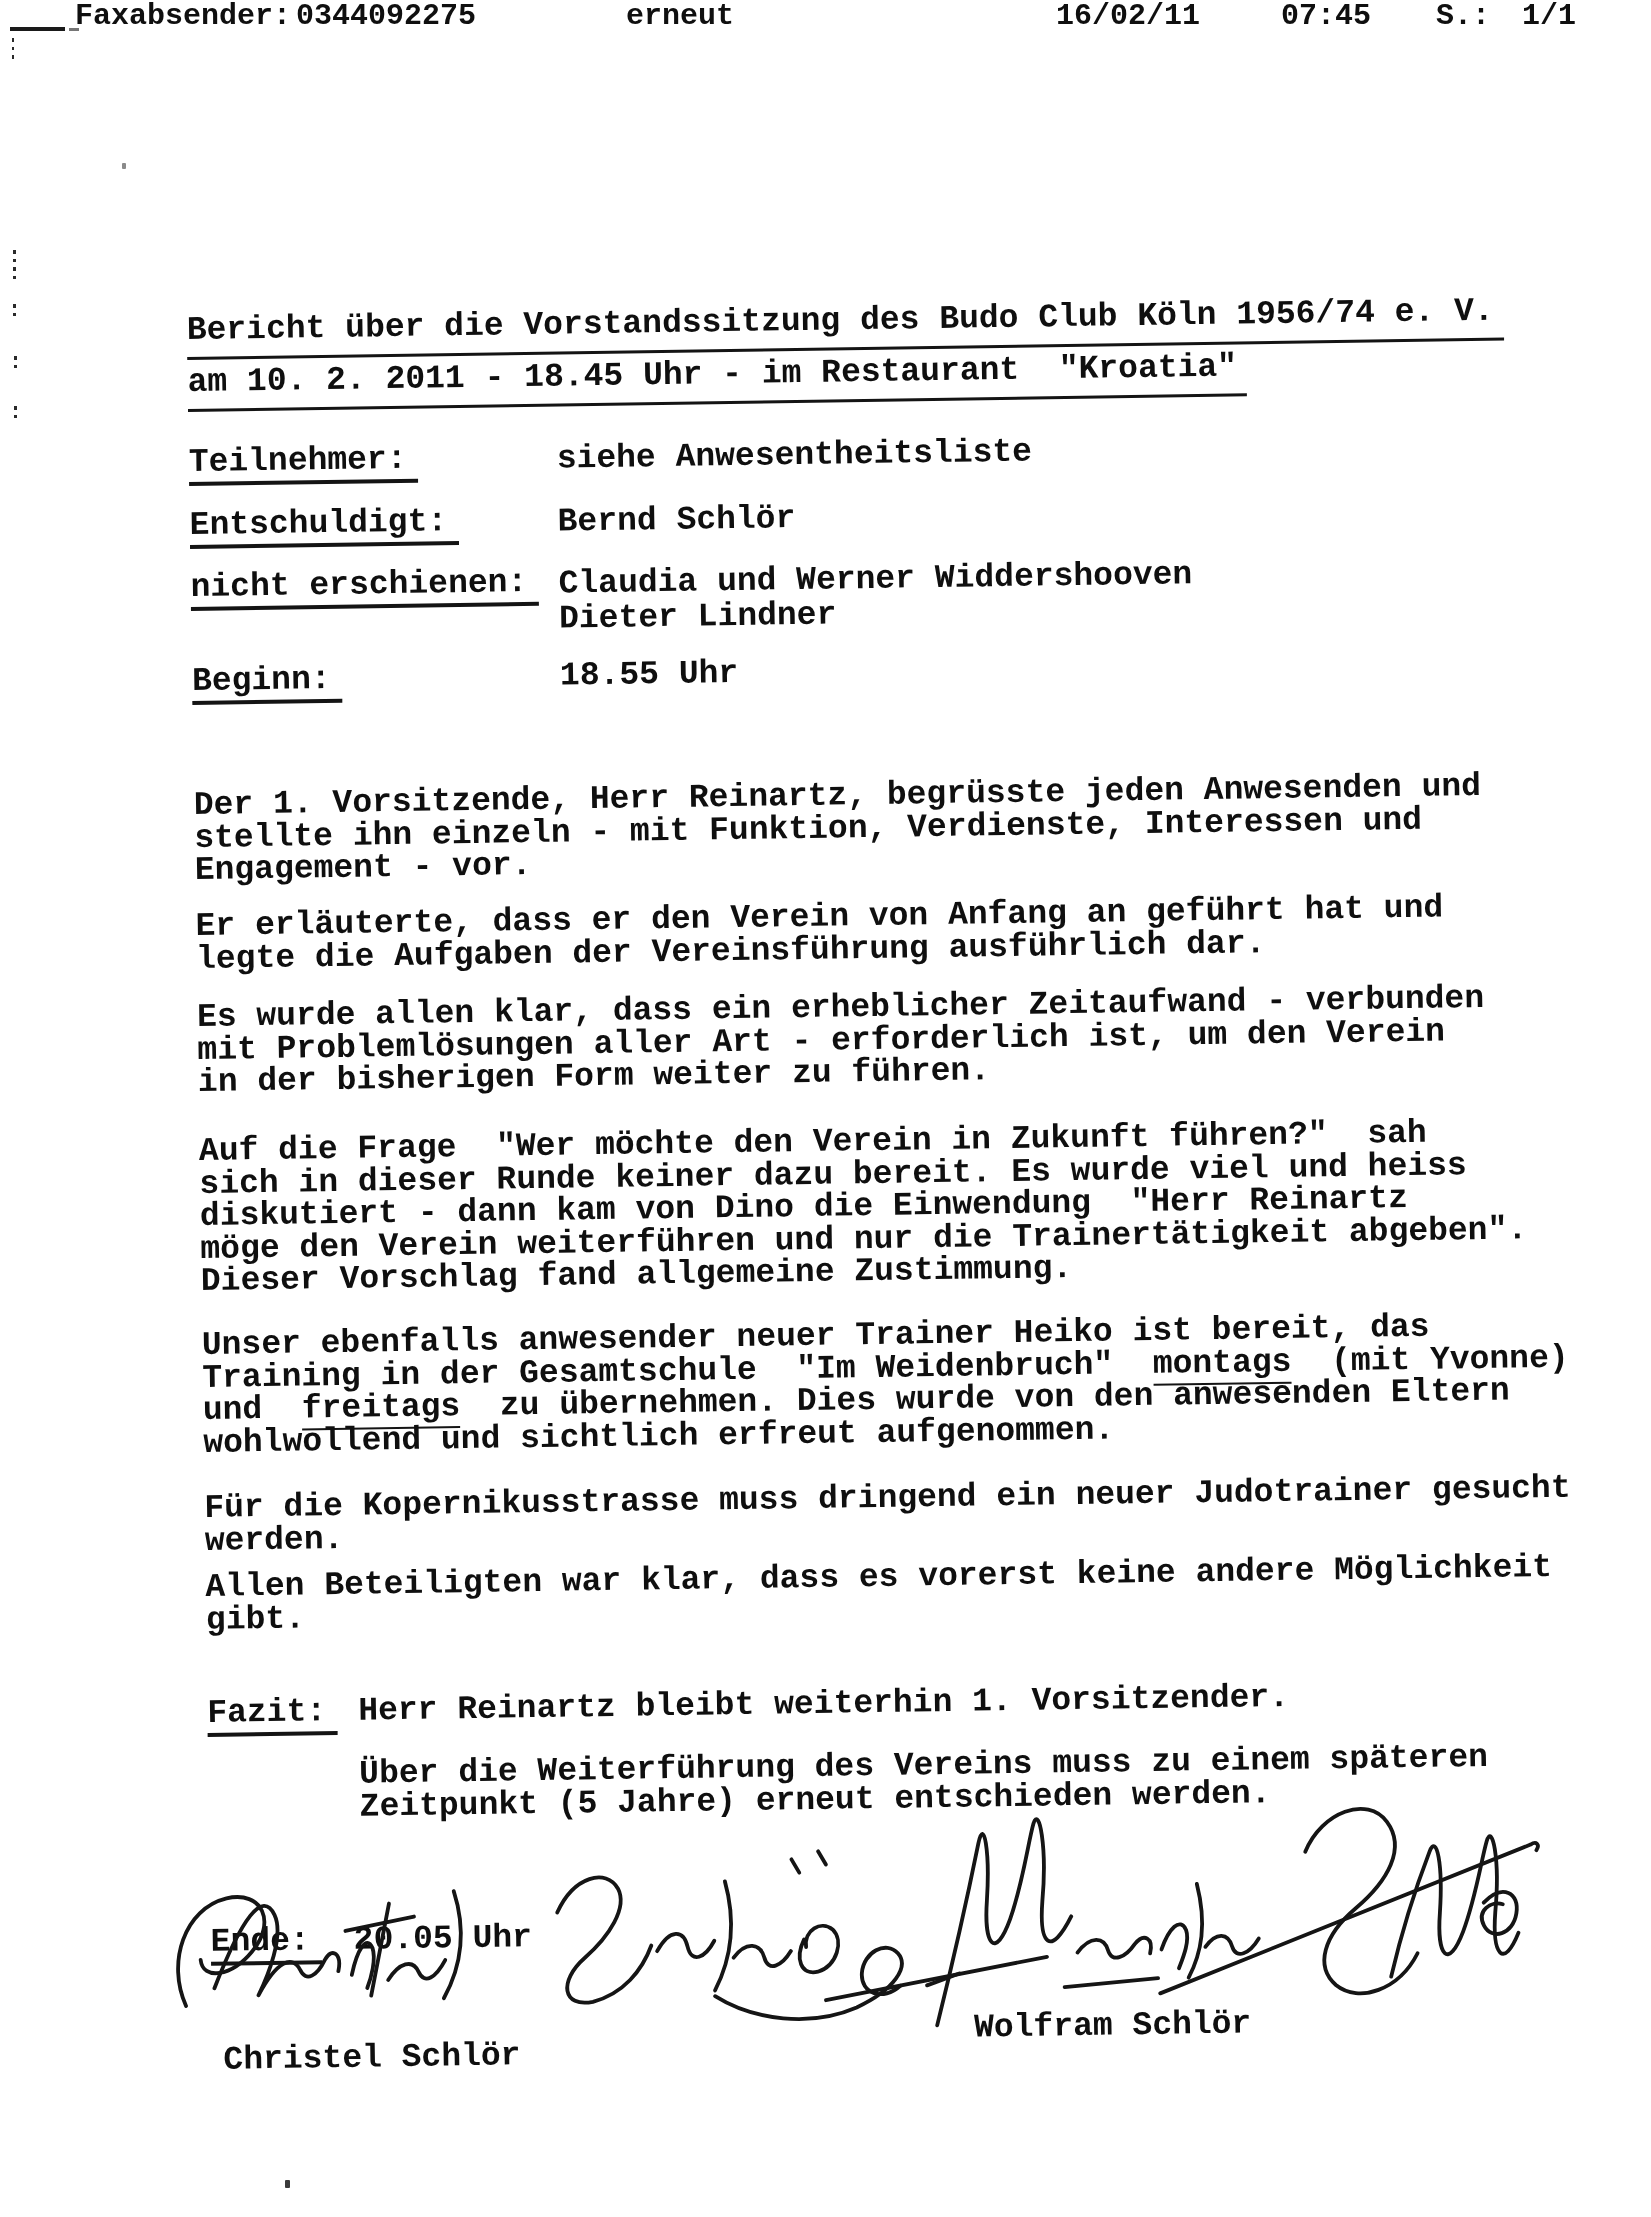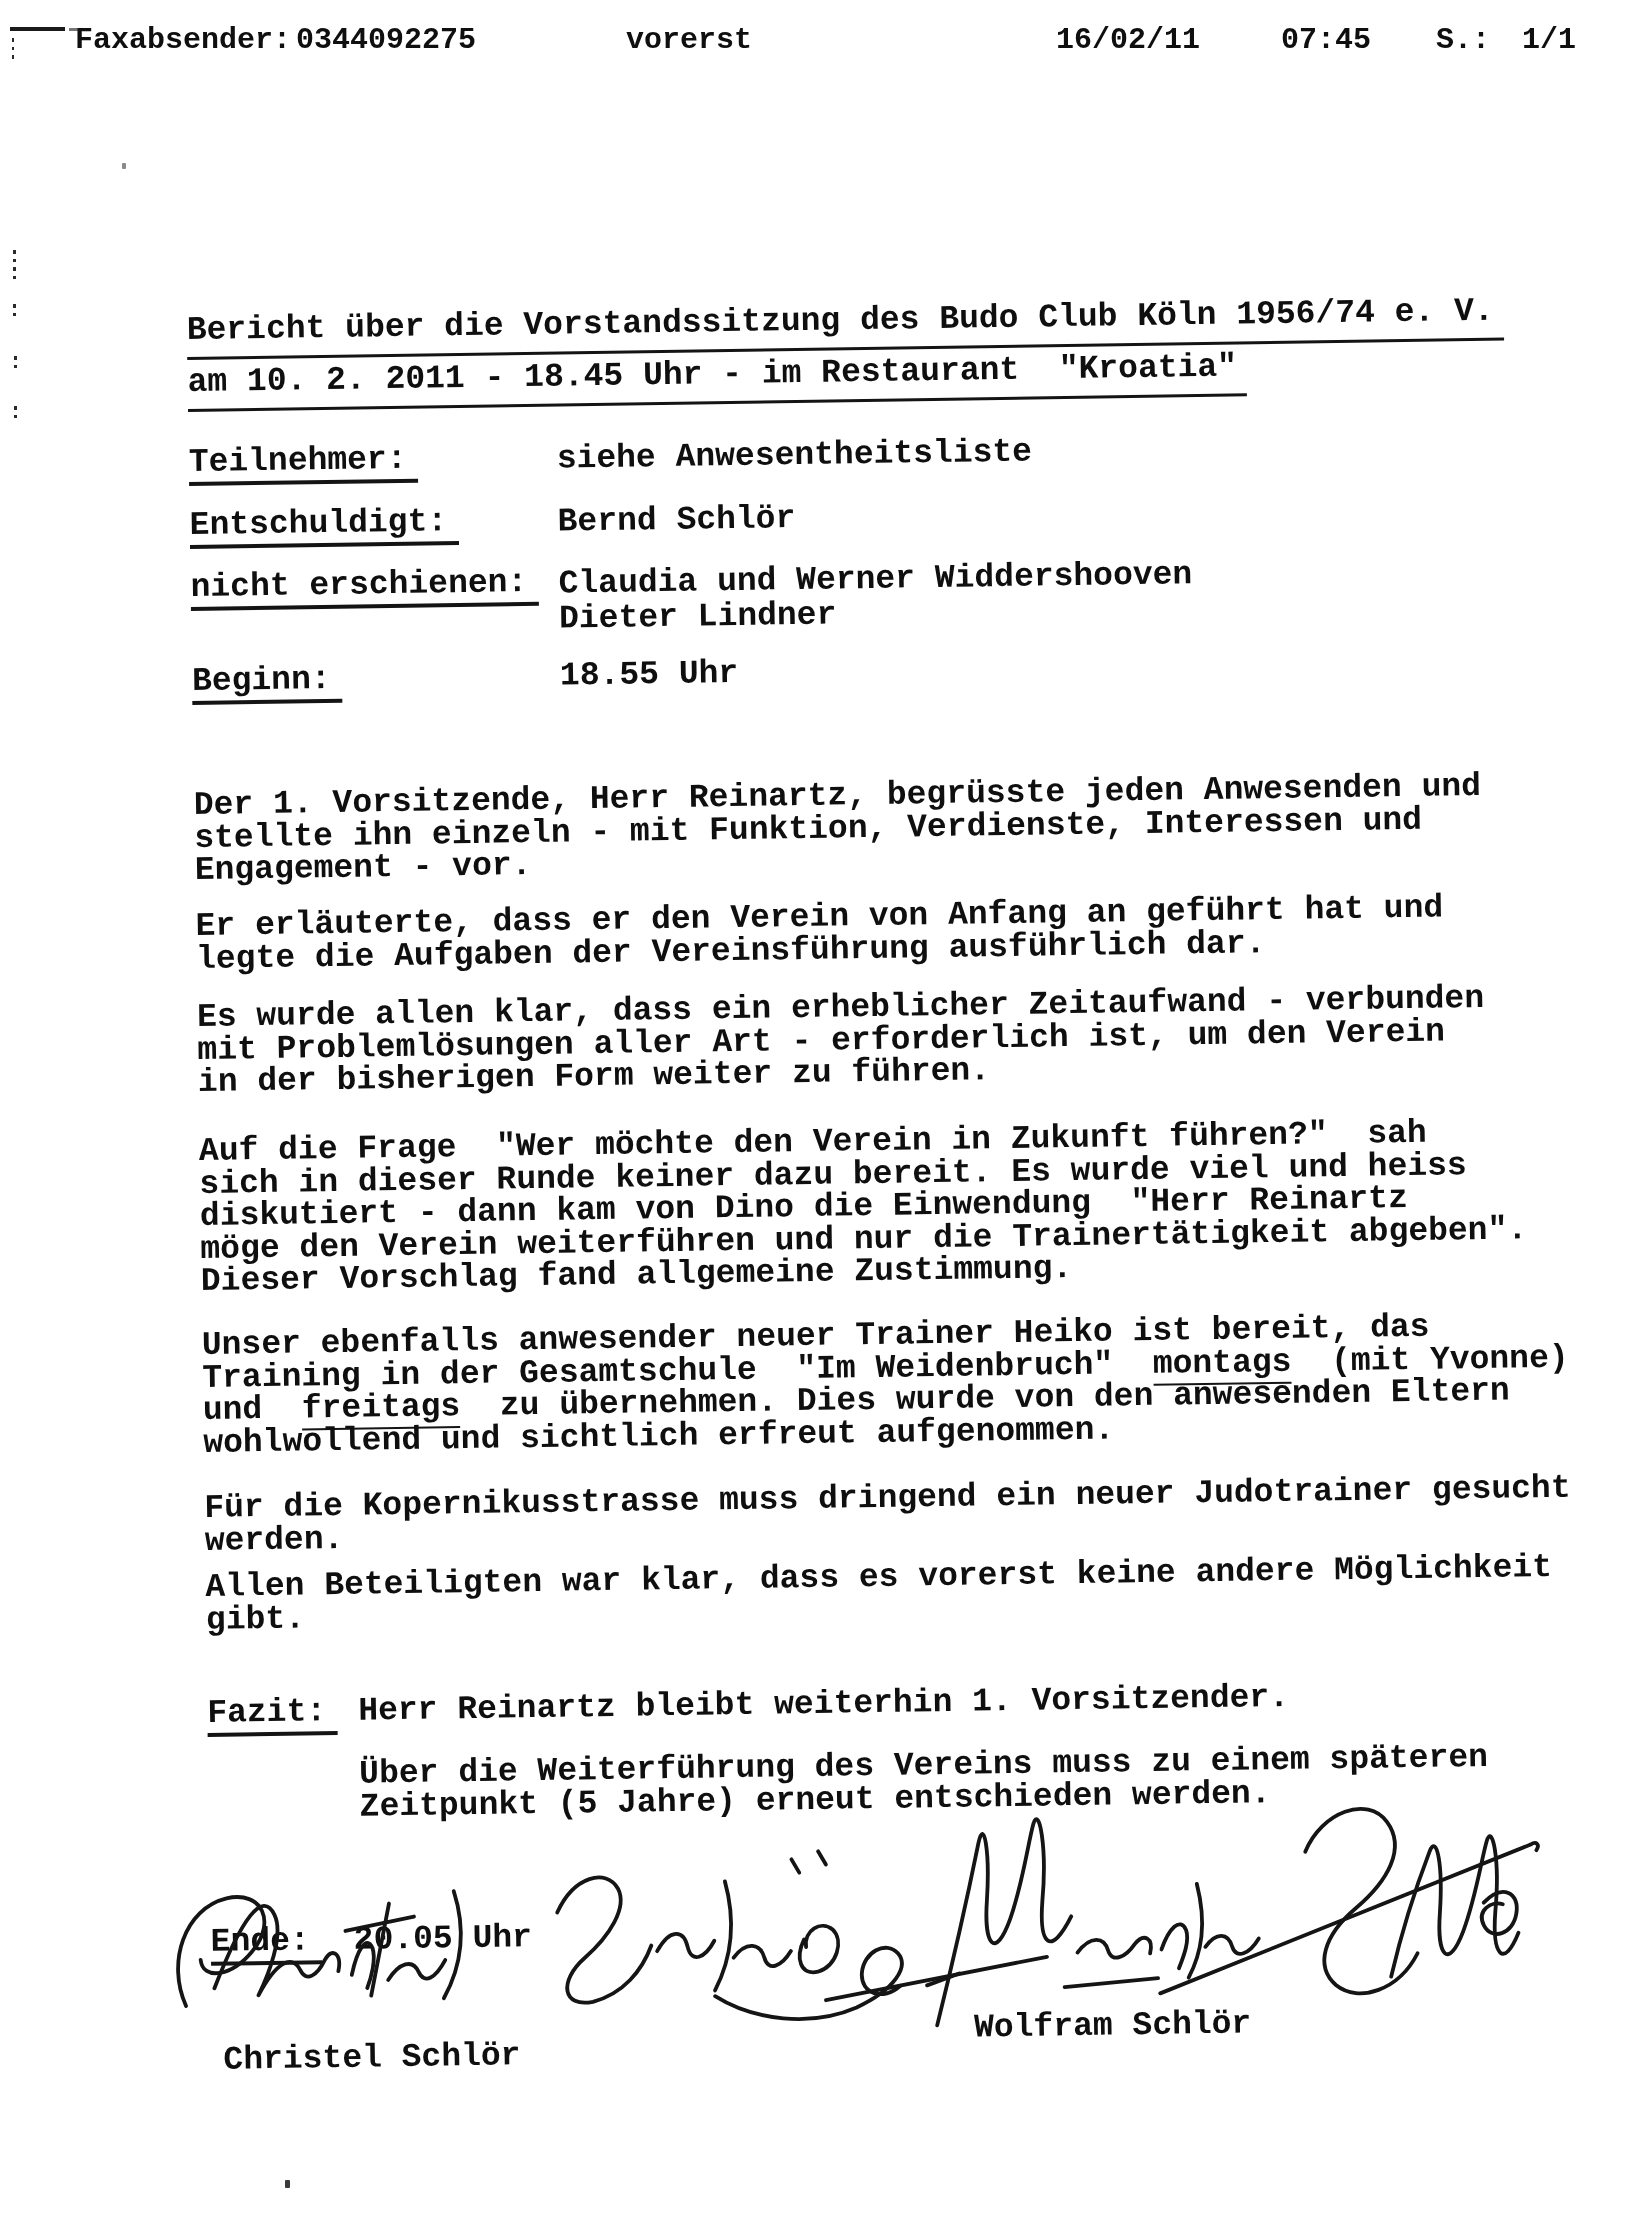--- a/index.html
+++ b/index.html
@@ -4,21 +4,21 @@
 <style>
   html,body{margin:0;padding:0;background:#e8e8e8;}
   .page{
     position:relative;
     width:1652px;height:2218px;
     background:#ffffff;
     overflow:hidden;
     font-family:"Liberation Mono","DejaVu Sans Mono",monospace;
   }
   
-  .fax-header{position:absolute;left:0;top:0;width:100%;height:38px;margin-top:24px;}
+  .fax-header{position:absolute;left:0;top:0;width:100%;height:38px;}
   .fh{
     position:absolute;top:1.9px;
     font-family:"Liberation Mono","DejaVu Sans Mono",monospace;
     font-weight:700;font-size:30px;line-height:29px;
     color:#0f0f0f;white-space:pre;
   }
   
   .doc{
     position:absolute;inset:0;
     transform:rotate(-0.85deg);
@@ -52,21 +52,21 @@
   .art-dot{position:absolute;border-radius:1px;}
 </style>
 </head>
 <body>
 
 <div class="page">
 
   <div class="fax-header">
     <span class="fh" style="left:75px">Faxabsender:</span>
     <span class="fh" style="left:296px">0344092275</span>
-    <span class="fh" style="left:626px">vorerst</span>
+    <span class="fh" style="left:626px">erneut</span>
     <span class="fh" style="left:1056px">16/02/11</span>
     <span class="fh" style="left:1281px">07:45</span>
     <span class="fh" style="left:1436px">S.:</span>
     <span class="fh" style="left:1522px">1/1</span>
   </div>
 
   <div class="art" style="left:9.6px;top:27px;width:55px;height:3.8px"></div>
   <div class="art" style="left:69px;top:28px;width:9.6px;height:2.9px;opacity:.6"></div>
   <div class="art-dotted" style="left:11.5px;top:38px;height:25px"></div>
   <div class="art-dotted" style="left:13.4px;top:250px;height:29px"></div>

